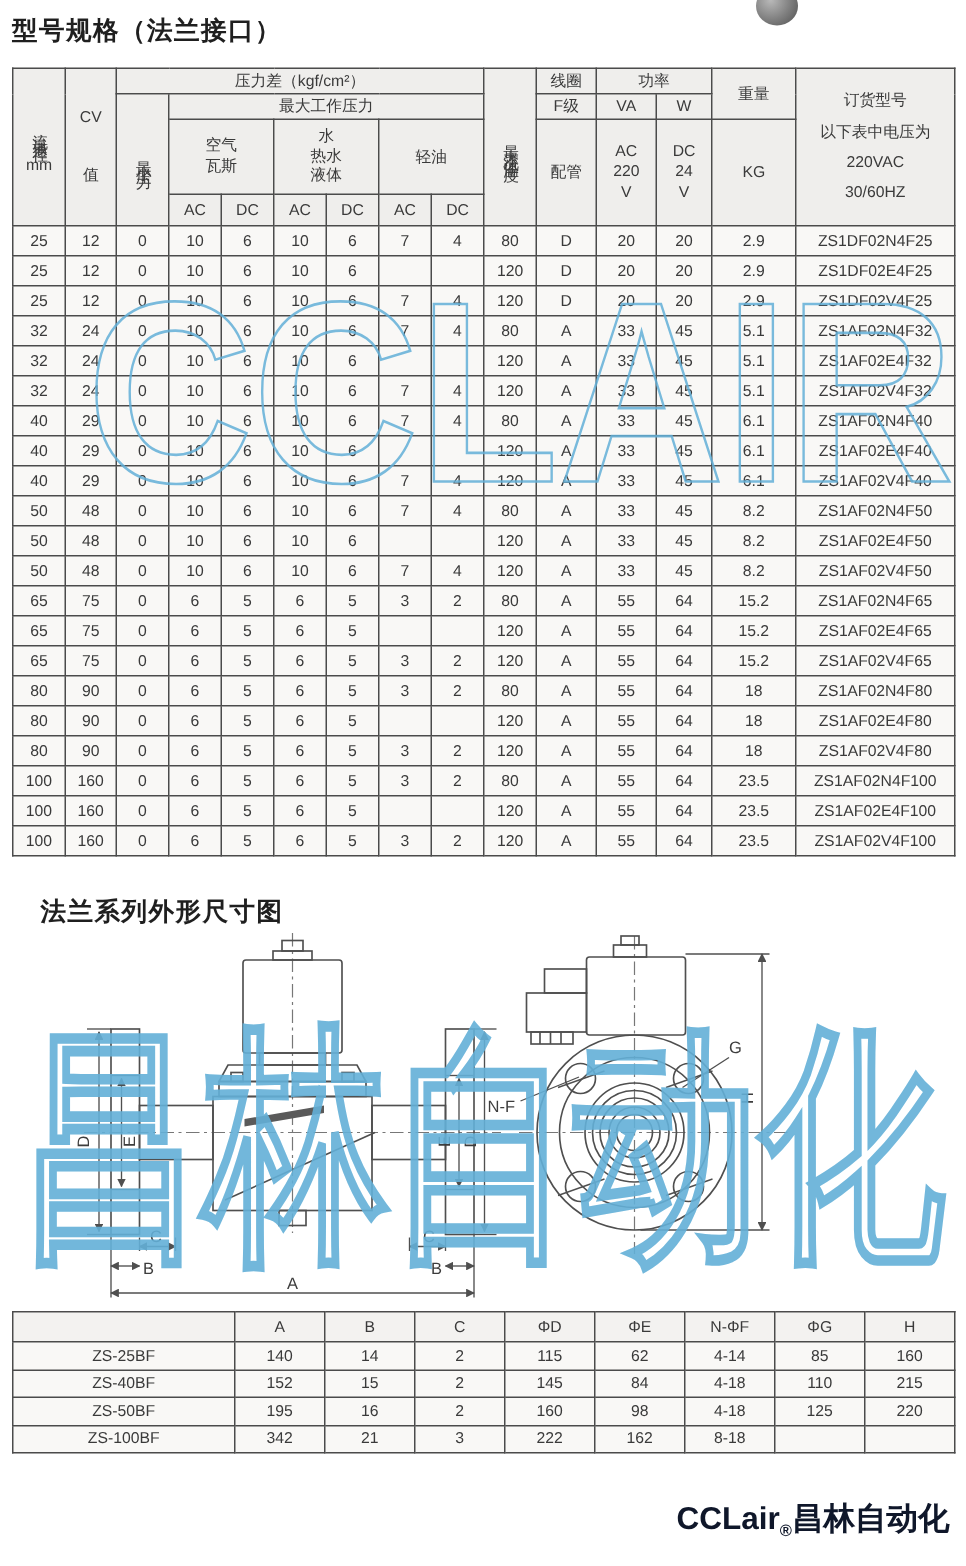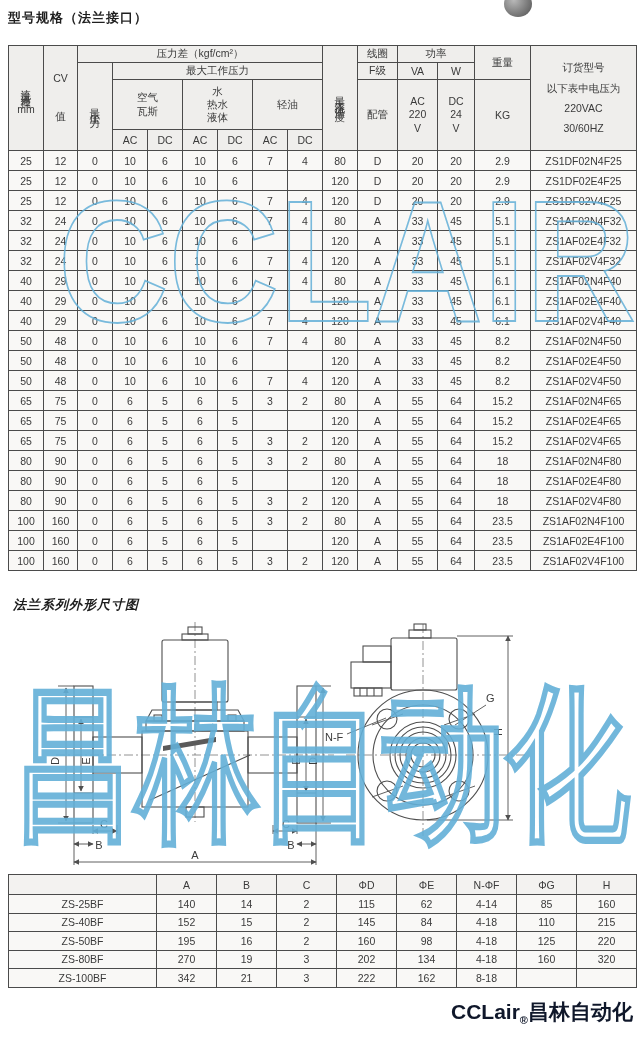--- a/index.html
+++ b/index.html
@@ -1,23 +1,23 @@
 <!DOCTYPE html>
 <html><head>
 <meta charset="utf-8">
 <style>
   * { margin:0; padding:0; box-sizing:border-box; }
   html,body { width:644px; height:1044px; background:#ffffff; position:relative;
     font-family:"Liberation Sans", sans-serif; color:#3a3a3a; overflow:hidden; }
 
   .abs { position:absolute; }
 
-  .title { font-size:13px; font-weight:bold; color:#1f1f1f; letter-spacing:1px; }
+  .title { font-size:17px; font-weight:bold; color:#1f1f1f; letter-spacing:1px; }
   #title-spec { left:8px; top:9px; }
-  #title-dims { left:13px; top:596px;font-style:italic; }
+  #title-dims { left:27px; top:596px; }
 
   
   #pin { left:504px; top:0; width:29px; height:18px; overflow:hidden; }
   #pin .ball { width:28px; height:26px; margin-top:-9px; border-radius:50%;
     background:radial-gradient(circle at 35% 35%, #b9b9b9, #7d7d7d 55%, #4e4e4e); }
 
   
   table { border-collapse:collapse; table-layout:fixed; background:#fbfaf8; }
   td, th { border:1px solid #4b4b4b; text-align:center; vertical-align:middle;
     font-size:10.5px; font-weight:normal; color:#3a3a3a; padding:0 1px; overflow:hidden; }
@@ -659,31 +659,20 @@
         <td>195</td>
         <td>16</td>
         <td>2</td>
         <td>160</td>
         <td>98</td>
         <td>4-18</td>
         <td>125</td>
         <td>220</td>
       </tr>
       <tr>
-        <td>ZS-80BF</td>
-        <td>270</td>
-        <td>19</td>
-        <td>3</td>
-        <td>202</td>
-        <td>134</td>
-        <td>4-18</td>
-        <td>160</td>
-        <td>320</td>
-      </tr>
-      <tr>
         <td>ZS-100BF</td>
         <td>342</td>
         <td>21</td>
         <td>3</td>
         <td>222</td>
         <td>162</td>
         <td>8-18</td>
         <td></td>
         <td></td>
       </tr>

